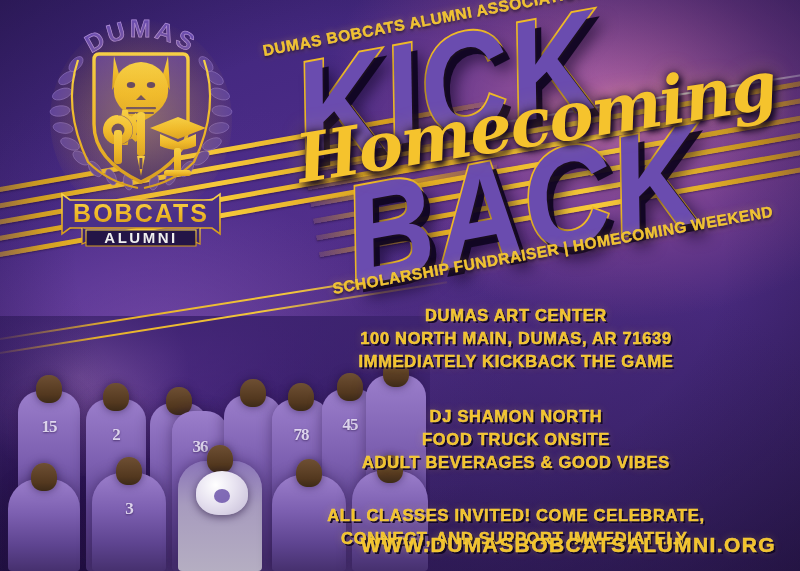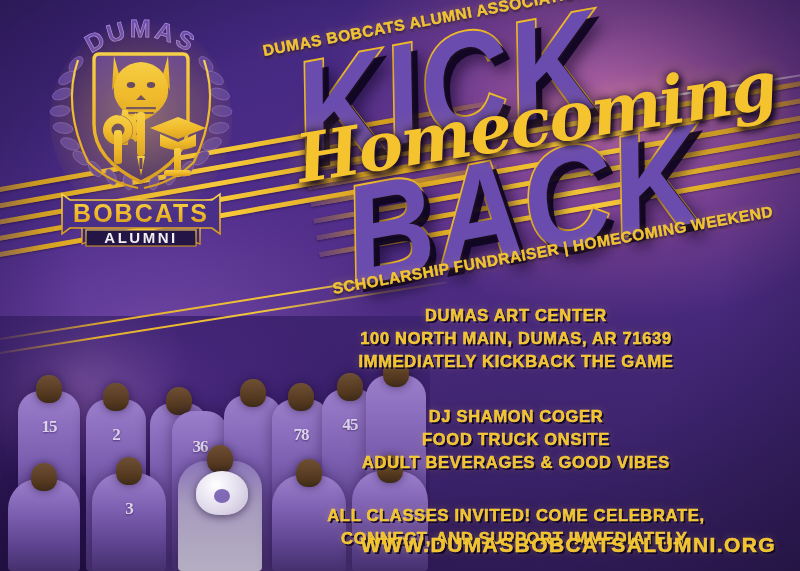--- a/index.html
+++ b/index.html
@@ -493,21 +493,21 @@
 
 
   <div class="info-col">
     <div class="info-group">
       <div class="info-line">DUMAS ART CENTER</div>
       <div class="info-line">100 NORTH MAIN, DUMAS, AR 71639</div>
       <div class="info-line">IMMEDIATELY KICKBACK THE GAME</div>
     </div>
     <div class="gap-lg"></div>
     <div class="info-group">
-      <div class="info-line">DJ SHAMON COGER</div>
+      <div class="info-line">DJ SHAMON NORTH</div>
       <div class="info-line">FOOD TRUCK ONSITE</div>
       <div class="info-line">ADULT BEVERAGES &amp; GOOD VIBES</div>
     </div>
     <div class="gap-md"></div>
     <div class="info-group">
       <div class="info-line">ALL CLASSES INVITED! COME CELEBRATE,</div>
       <div class="info-line">CONNECT, AND SUPPORT IMMEDIATELY.</div>
     </div>
   </div>
 

